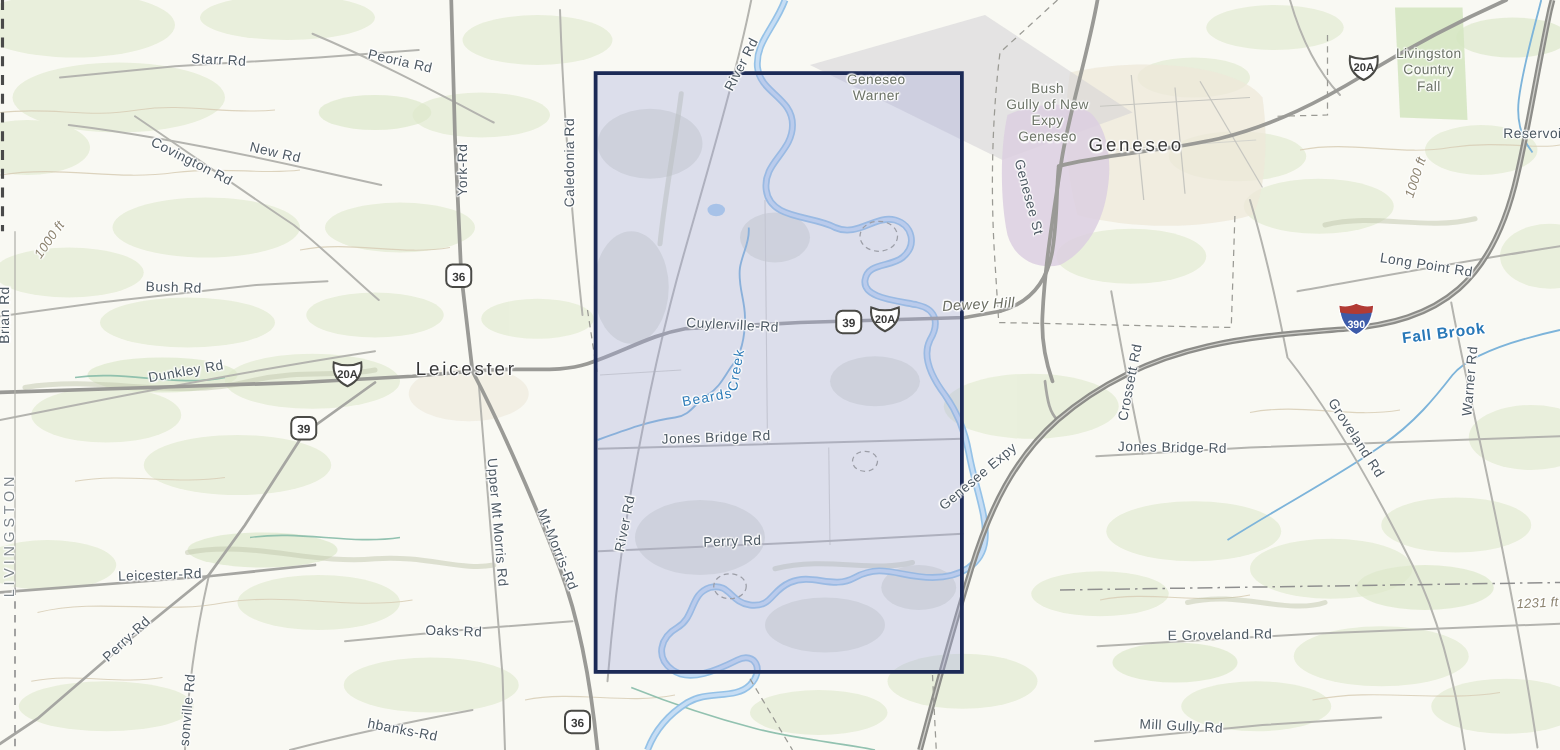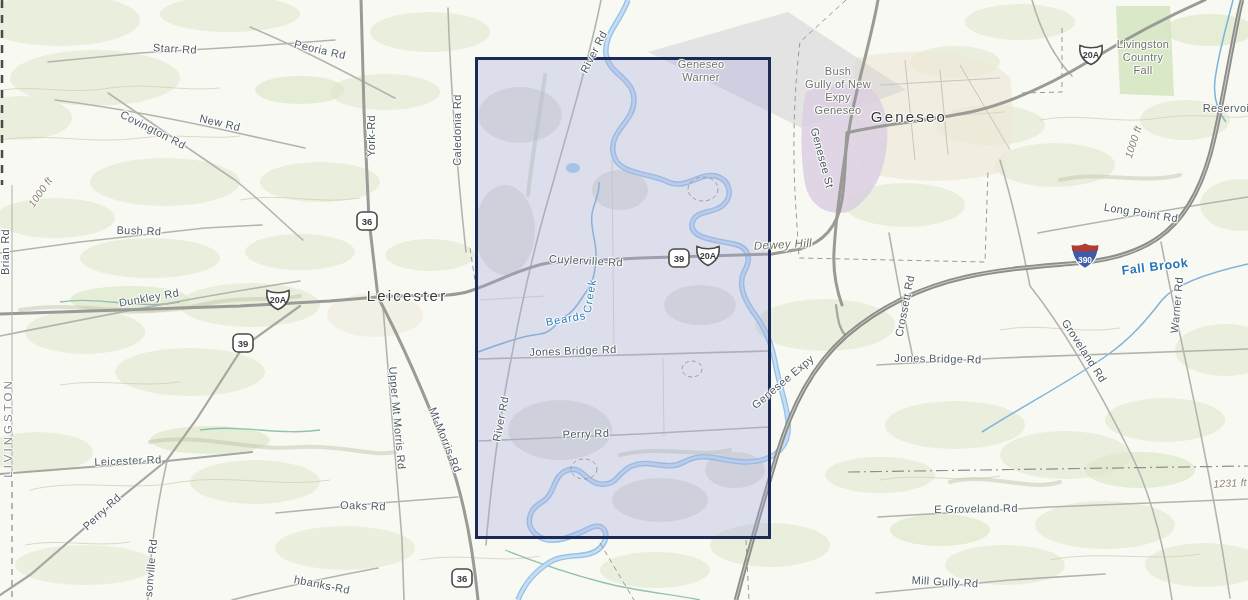--- a/index.html
+++ b/index.html
@@ -339,21 +339,21 @@
       </div>
       <div class="maplabel road" style="left: 573px; top: 351px; transform: translate(-50%, -50%) rotate(-2deg);">
         <div>Jones Bridge Rd</div>
       </div>
       <div class="maplabel road" style="left: 586px; top: 434px; transform: translate(-50%, -50%) rotate(-2deg);">
         <div>Perry Rd</div>
       </div>
       <div class="maplabel road" style="left: 501px; top: 419px; transform: translate(-50%, -50%) rotate(-79deg);">
         <div>River Rd</div>
       </div>
-      <div class="maplabel place" style="left: 373px; top: 296px; transform: translate(-50%, -50%) rotate(0deg); margin-left: 34px;">
+      <div class="maplabel place" style="left: 373px; top: 296px; transform: translate(-50%, -50%) rotate(0deg);">
         <div>Leicester</div>
       </div>
       <div class="maplabel road" style="left: 139px; top: 231px; transform: translate(-50%, -50%) rotate(2deg);">
         <div>Bush Rd</div>
       </div>
       <div class="maplabel road" style="left: 149px; top: 298px; transform: translate(-50%, -50%) rotate(-10deg);">
         <div>Dunkley Rd</div>
       </div>
       <div class="maplabel road" style="left: 5px; top: 252px; transform: translate(-50%, -50%) rotate(-90deg);">
         <div>Brian Rd</div>

